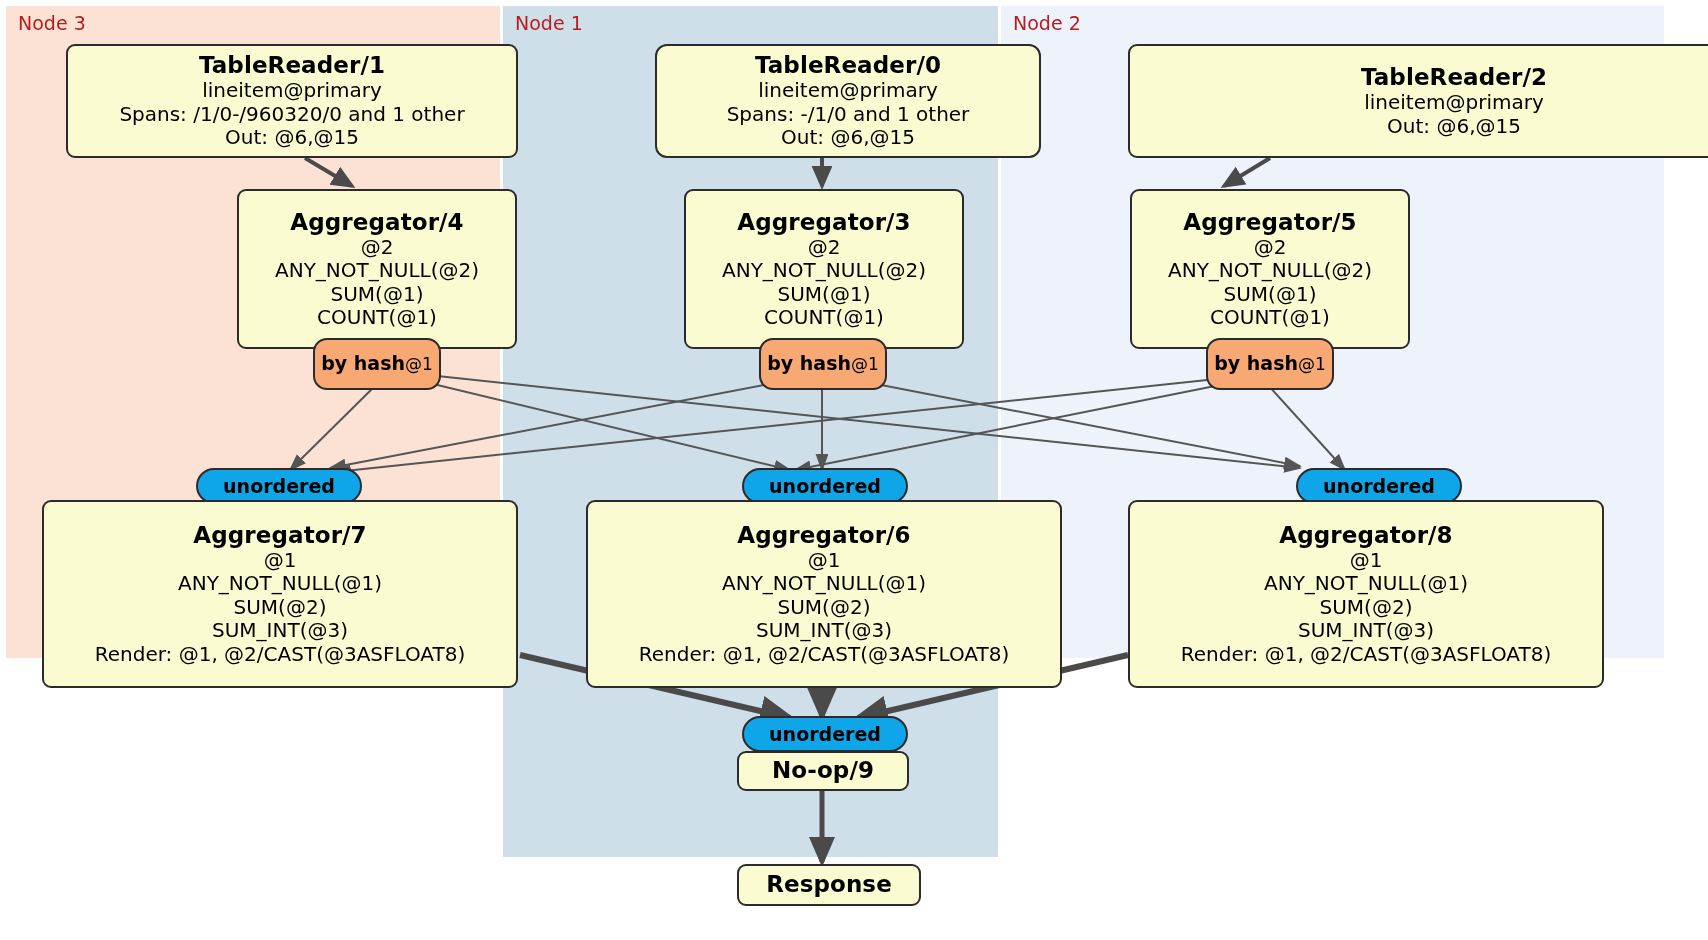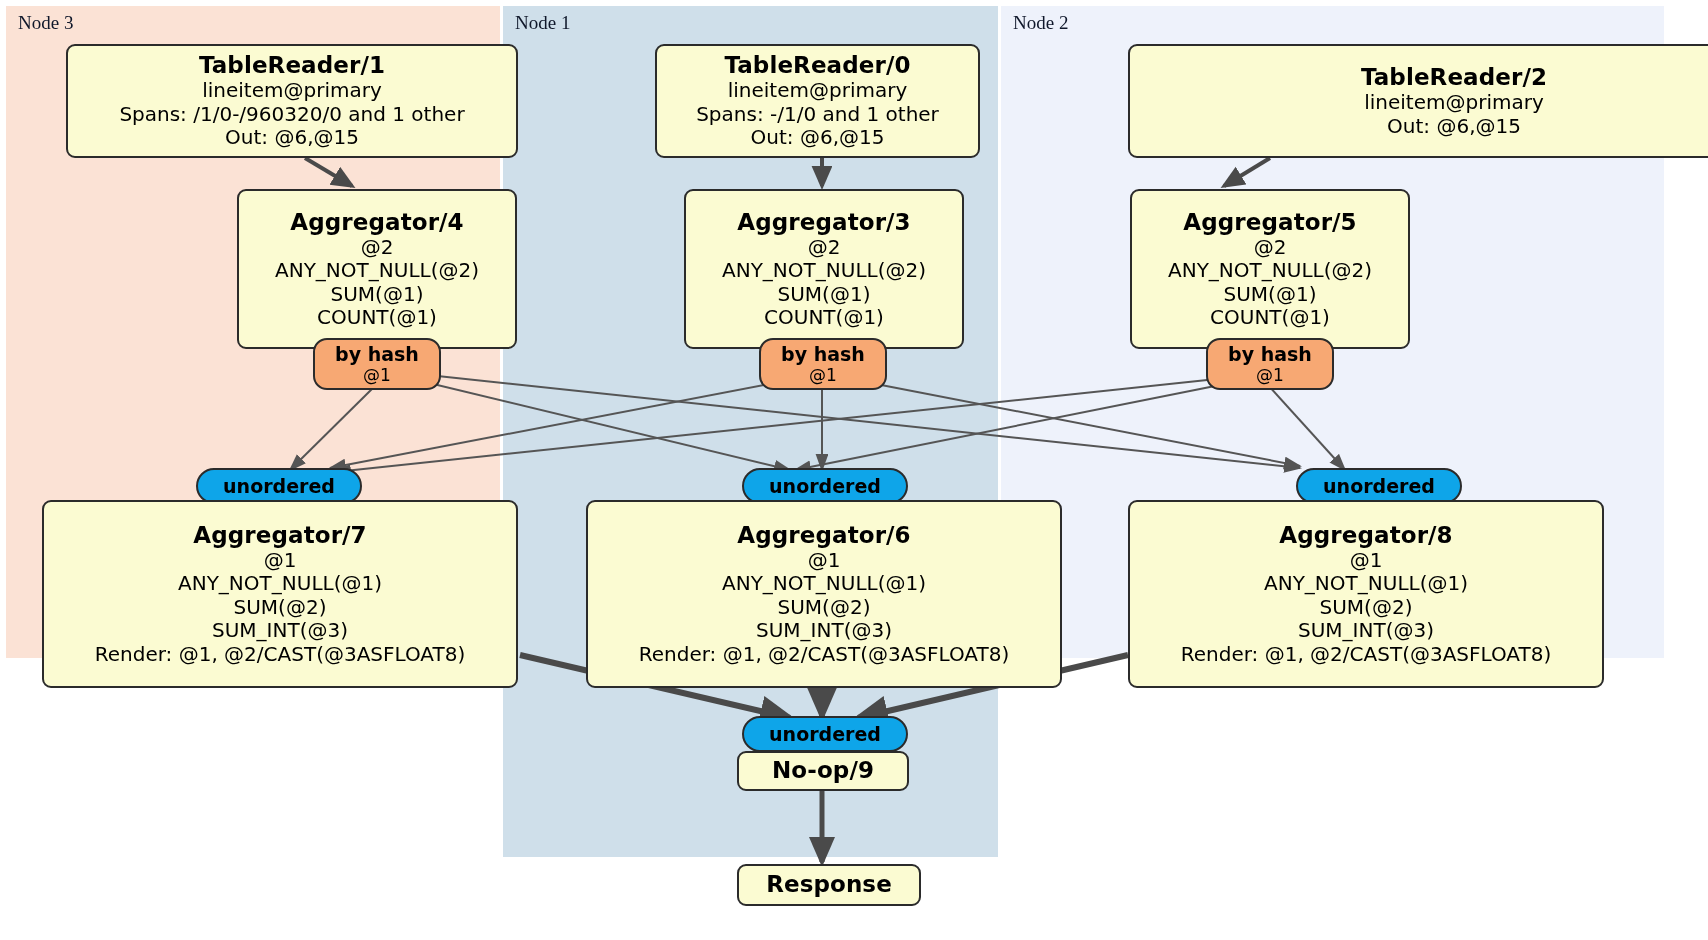--- a/index.html
+++ b/index.html
@@ -1,38 +1,38 @@
 <!DOCTYPE html>
 <html><head>
 <meta charset="utf-8">
 <title>Distributed Query Plan</title>
 <style>
   html,body{margin:0;padding:0;background:#ffffff;}
   body{font-family:"DejaVu Sans","Liberation Sans",sans-serif;}
   #stage{position:relative;width:1708px;height:940px;overflow:hidden;background:#ffffff;}
 
   .node-panel{position:absolute;box-sizing:border-box;}
-  .node-label{position:absolute;font-size:19px;color:#0f172a;white-space:nowrap;font-family:Liberation Serif, serif;}
+  .node-label{position:absolute;font-size:19px;color:#b91c1c;white-space:nowrap;}
 
   svg.edges{position:absolute;left:0;top:0;width:1708px;height:940px;overflow:visible;}
 
   .box{
     position:absolute;box-sizing:border-box;
     background:#fbfbd2;border:2px solid #2b2b2b;border-radius:9px;
     text-align:center;color:#000;
     display:flex;flex-direction:column;align-items:center;justify-content:center;
     padding:6px 12px;
   }
   .box .title{font-weight:bold;font-size:23px;line-height:1.18;letter-spacing:.1px;}
   .box .line{font-size:20px;line-height:1.17;white-space:nowrap;}
 
   .badge{
     position:absolute;box-sizing:border-box;
     border:2px solid #2b2b2b;border-radius:13px;
-    display:flex;flex-direction:column;align-items:center;justify-content:center;
+    display:flex;flex-direction:row;align-items:center;justify-content:center;
     color:#000;text-align:center;
   }
   .badge.hash{background:#f7a873;border-radius:14px;}
   .badge.hash .bl{font-weight:bold;font-size:19px;line-height:1.15;}
   .badge.hash .bs{font-size:17px;line-height:1.1;}
   .badge.unord{background:#0ea5e9;border-radius:18px;}
   .badge.unord .bl{font-weight:bold;font-size:19px;line-height:1.1;}
 </style>
 </head>
 <body>
@@ -93,21 +93,21 @@
     </g>
   </svg>
 
   <div class="box" style="left:66px;top:44px;width:452px;height:114px;">
     <div class="title">TableReader/1</div>
     <div class="line">lineitem@primary</div>
     <div class="line">Spans: /1/0-/960320/0 and 1 other</div>
     <div class="line">Out: @6,@15</div>
   </div>
 
-  <div class="box" style="left:655px;top:44px;width:325px;height:114px;">
+  <div class="box" style="left:655px;top:44px;width:386px;height:114px;border-radius:12px;">
     <div class="title">TableReader/0</div>
     <div class="line">lineitem@primary</div>
     <div class="line">Spans: -/1/0 and 1 other</div>
     <div class="line">Out: @6,@15</div>
   </div>
 
   <div class="box" style="left:1128px;top:44px;width:652px;height:114px;">
     <div class="title">TableReader/2</div>
     <div class="line">lineitem@primary</div>
     <div class="line">Out: @6,@15</div>

